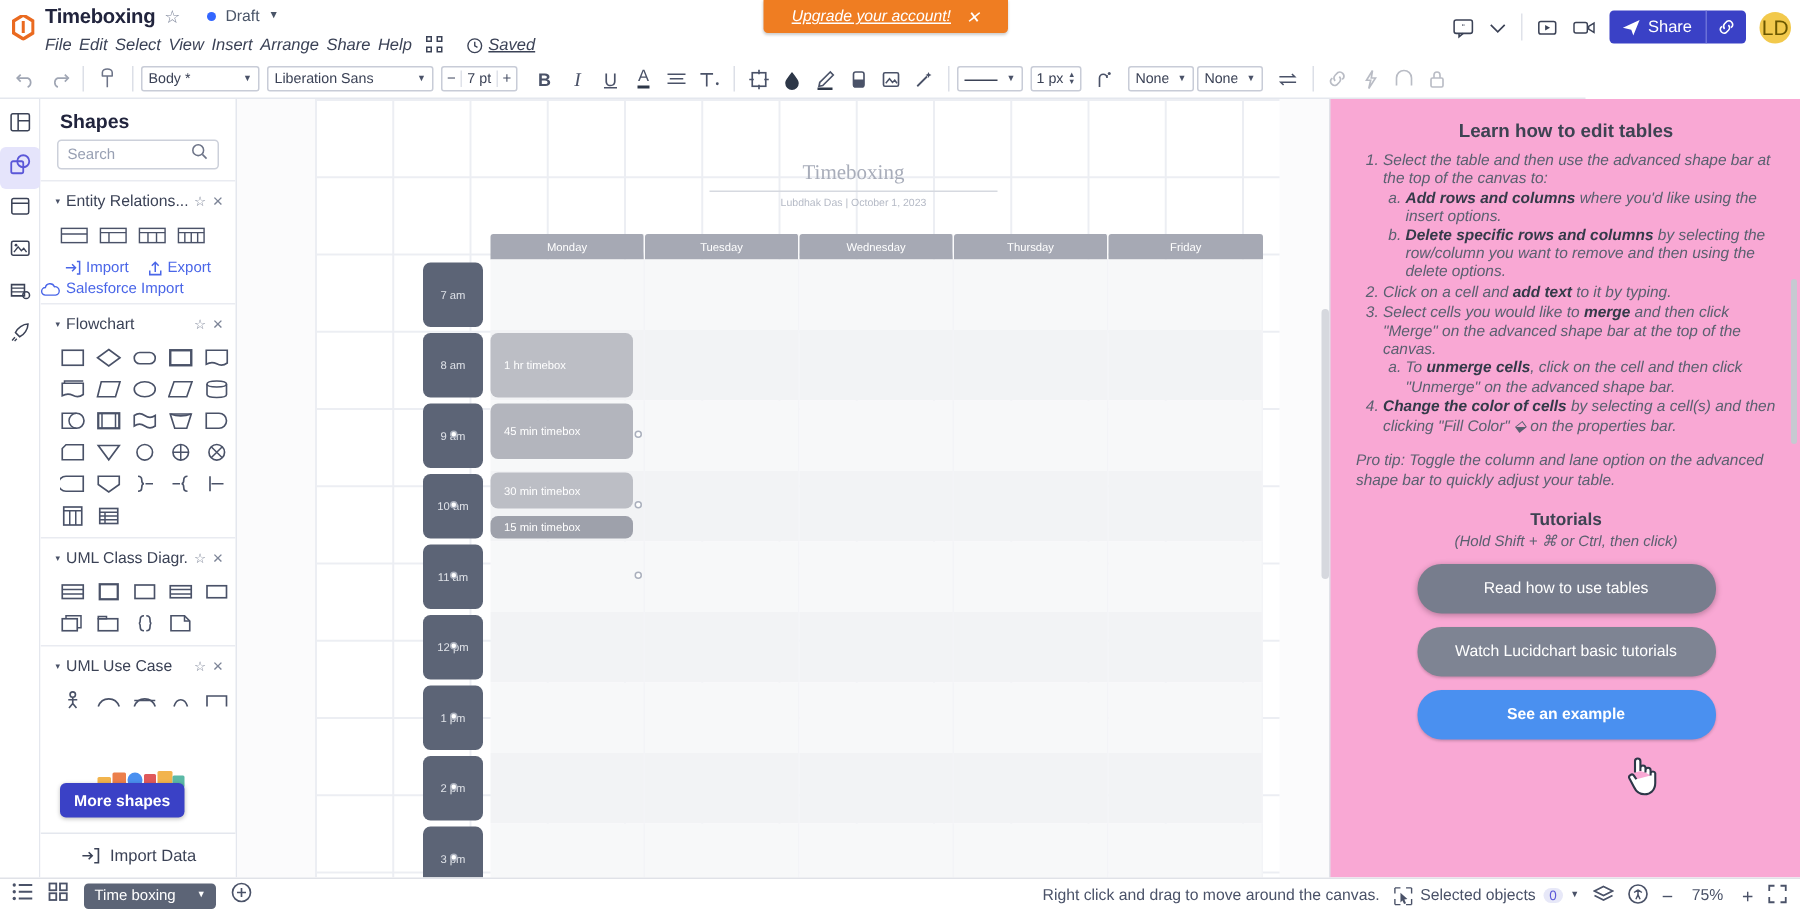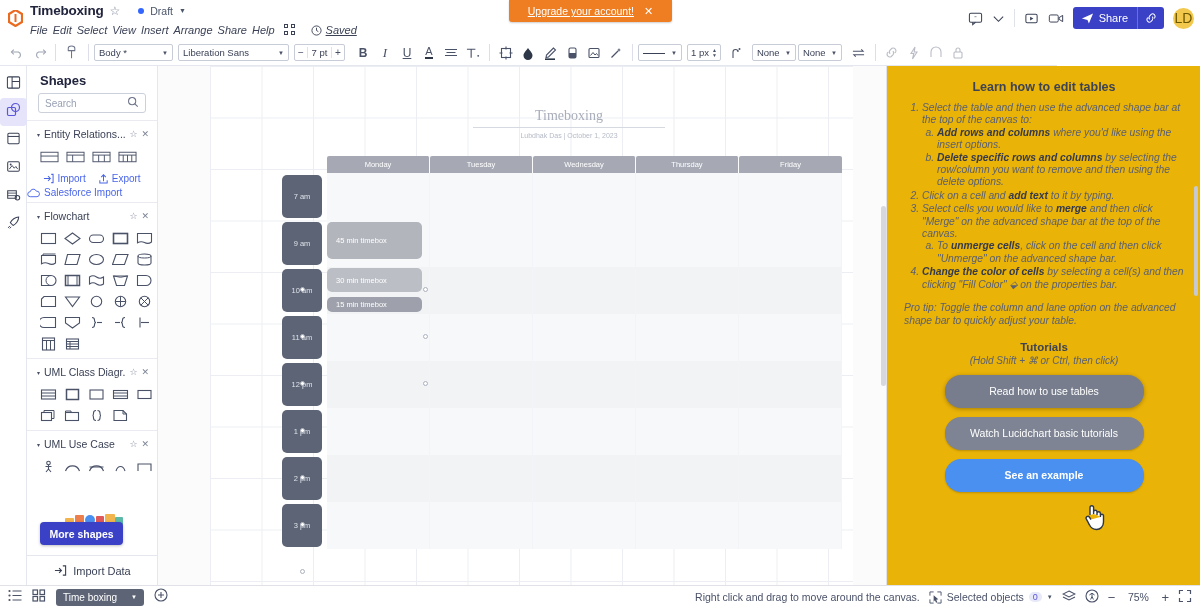--- a/index.html
+++ b/index.html
@@ -37,20 +37,21 @@
   .menu-icon-grid i:nth-child(3){left:0;top:7px;}
   .menu-icon-grid i:nth-child(4){left:7px;top:7px;}
   .saved-wrap { display:flex; align-items:center; gap:4px; margin-left: 10px;}
   .saved-text { font-size: 11px; color: #3b4256; text-decoration: underline; }
 
   .upgrade-btn {
     position: absolute; left: 509px; top: 0px; width: 163px; height: 22px;
     background: #ef7d22; border-radius: 0 0 3px 3px;
     display: flex; align-items: center; justify-content: center; gap: 10px;
     box-shadow: 0 1px 2px rgba(0,0,0,.2);
+    font-style: italic;
   }
   .upgrade-btn .ul { font-size: 10.5px; color: #fff; text-decoration: underline; font-weight: 500;}
   .upgrade-btn .ux { font-size: 11px; color: #fff; }
 
   .top-right { position: absolute; right: 6px; top: 0; height: 36px; display: flex; align-items: center; gap: 9px;}
   .tr-icon { color: #3b4256; display: flex; align-items: center; justify-content: center; }
   .vsep { width: 1px; height: 18px; background: #dfe2e9; }
   .share-btn {
     height: 22px; background: #3a41c6; border-radius: 3px; display: flex; align-items: center;
     color: #fff; font-size: 11px; overflow: hidden;
@@ -180,21 +181,21 @@
     position: absolute; border-radius: 5px; display: flex; align-items: center;
     padding-left: 9px; font-size: 7.5px; color: #fff;
   }
   .sel-handle {
     position: absolute; width: 5px; height: 5px; background: #fff; border: 1px solid #aab0bd;
     border-radius: 50%;
   }
   
   .helppanel {
     position: absolute; left: 886px; top: 66px; width: 314px; height: 519px;
-    background: #eab308; border-left: 1px solid #e0e2e8; overflow:hidden;
+    background: #f9a8d4; border-left: 1px solid #e0e2e8; overflow:hidden;
   }
   .help-inner { position:absolute; left: 17px; top: 0; width: 280px; }
   .help-title { font-size: 12.5px; font-weight: bold; color: #3d4352; text-align:center; padding: 14px 0 8px 0; }
   ol.steps { list-style: decimal; margin: 0 0 0 18px; padding: 0; }
   ol.steps > li { font-size: 10.3px; line-height: 12.4px; color: #5a6070; font-style: italic; margin-bottom: 1px; }
   ol.sub { list-style: lower-alpha; margin: 0 0 0 15px; padding: 0; }
   ol.sub > li { font-size: 10.3px; line-height: 12.4px; color: #5a6070; font-style: italic; }
   .stepb { font-weight: bold; color: #343a49; font-style: italic; }
   .protip { font-size: 10.3px; line-height: 12.4px; color: #5a6070; font-style: italic; margin-top: 11px; }
   .tut-title { font-size: 11.5px; font-weight: bold; color: #3d4352; text-align:center; margin-top: 14px;}
@@ -900,20 +901,33 @@
       <div class="time-cell">7 am</div>
       <div class="row-bg norm">
         <div class="bgc"></div>
           <div class="bgc"></div>
           <div class="bgc"></div>
           <div class="bgc"></div>
           <div class="bgc"></div>
       </div>
     </div>
 
+    <div class="body-row">
+      <div class="time-cell">8 am</div>
+      <div class="row-bg alt">
+        <div class="bgc"></div>
+          <div class="bgc"></div>
+          <div class="bgc"></div>
+          <div class="bgc"></div>
+          <div class="bgc"></div>
+        <div class="box" style="left:0;top:2px;width:95px;height:43px;background:#bcbec5;">
+          <span>1 hr timebox</span>
+        </div>
+      </div>
+    </div>
 
     <div class="body-row">
       <div class="time-cell">9 am</div>
       <div class="row-bg norm">
         <div class="bgc"></div>
           <div class="bgc"></div>
           <div class="bgc"></div>
           <div class="bgc"></div>
           <div class="bgc"></div>
         <div class="box" style="left:0;top:2px;width:95px;height:37px;background:#b3b5bd;">

